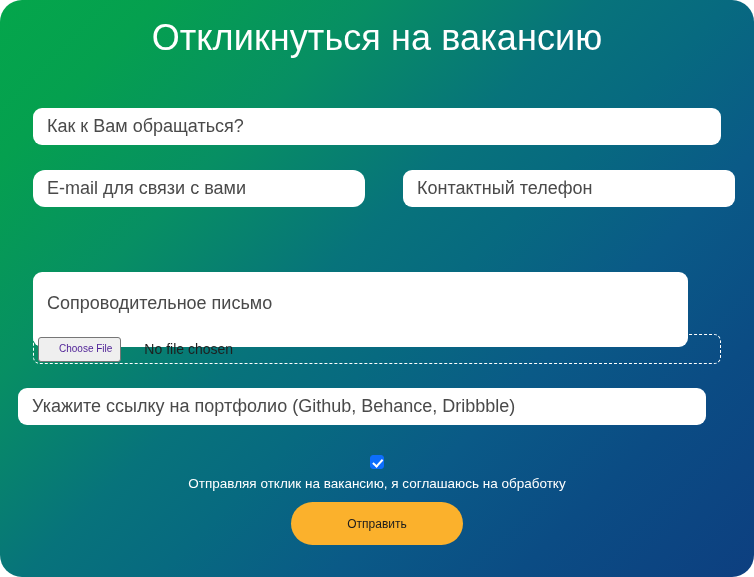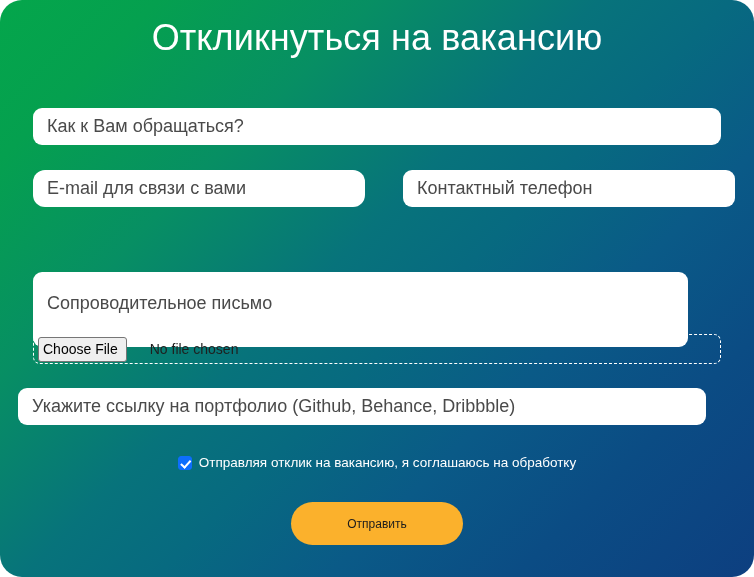--- a/index.html
+++ b/index.html
@@ -113,25 +113,25 @@
     background: transparent;
     display: flex;
     align-items: center;
     padding-left: 4px;
   }
   .choose-file-btn {
     box-sizing: border-box;
     background: #efefef;
     border: 1px solid #767676;
     border-radius: 3px;
-    color: #000000;
-    font-family: "Liberation Sans", "DejaVu Sans", sans-serif;
-    font-size: 14px;
+    color: #4c1d95;
+    font-family: "Liberation Sans", "DejaVu Sans", sans-serif;
+    font-size: 10px;
     line-height: 14px;
-    padding: 4px 8px 5px 4px;
+    padding: 4px 8px 5px 20px;
     cursor: default;
   }
   .file-status {
     color: #1f1f1f;
     font-size: 14px;
     margin-left: 23px;
     white-space: nowrap;
   }
 
   #portfolio-field {
@@ -146,20 +146,21 @@
     position: absolute;
     left: 0;
     top: 455px;
     width: 754px;
     display: flex;
     align-items: center;
     justify-content: center;
     gap: 7px;
     font-size: 13.5px;
     white-space: nowrap;
+    flex-direction: column;
   }
   .consent-checkbox {
     appearance: none;
     -webkit-appearance: none;
     width: 14px;
     height: 14px;
     margin: 0;
     border-radius: 3px;
     background: #0d6efd;
     border: 1px solid #0d6efd;

